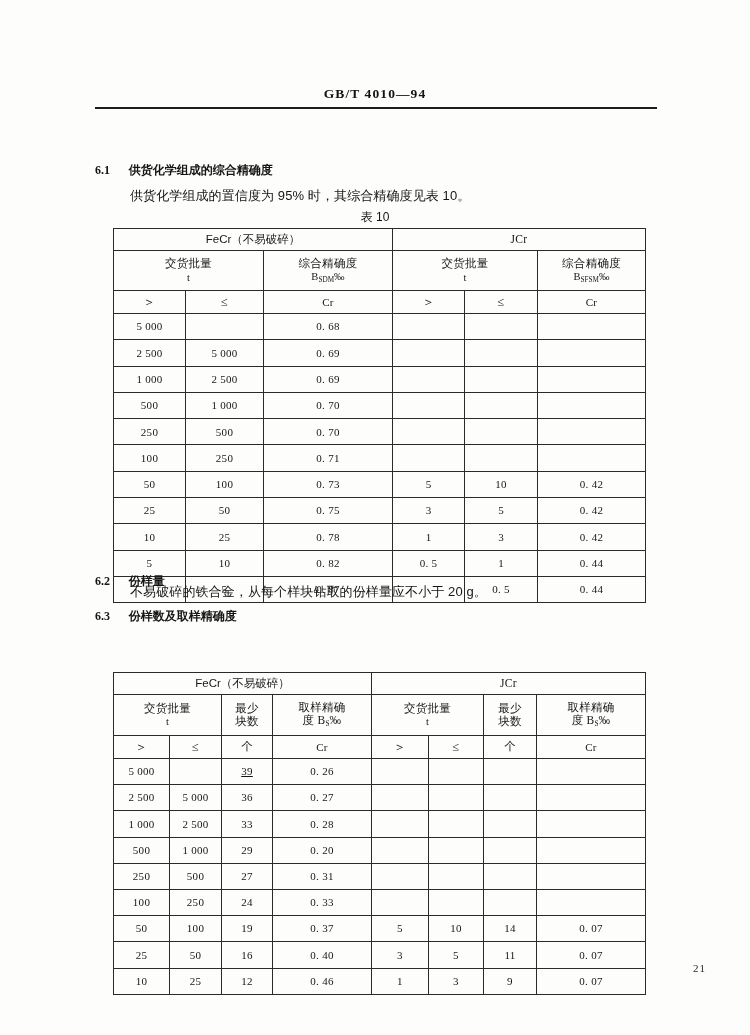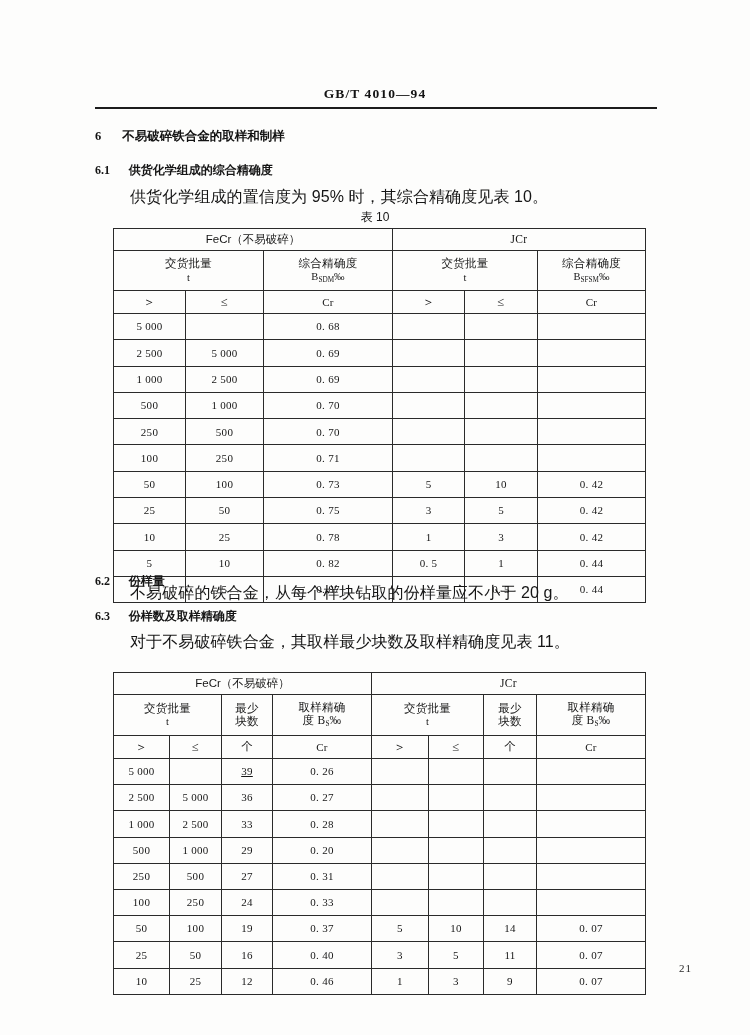--- a/index.html
+++ b/index.html
@@ -63,21 +63,21 @@
   .sub-title {
     position: absolute;
     font-size: 12px;
     font-family: "Liberation Sans", "DejaVu Sans", sans-serif;
     font-weight: bold;
     color: #151515;
     white-space: nowrap;
   }
   .para {
     position: absolute;
-    font-size: 16px;
+    font-size: 13px;
     font-family: "Liberation Sans", "DejaVu Sans", sans-serif;
     color: #151515;
     white-space: nowrap;
     letter-spacing: .1px;
   }
 
   .tbl-caption {
     position: absolute;
     width: 560px;
     left: 95px;
@@ -128,41 +128,36 @@
     font-size: 7.2px;
     letter-spacing: 0;
     vertical-align: -2px;
   }
   .pct { font-family: "Liberation Serif", "DejaVu Serif", serif; }
 
   .cmp { font-size: 12.5px; }
 
   .page-num {
     position: absolute;
-    right: 58px;
+    right: 44px;
     top: 962px;
     font-size: 11px;
     font-family: "Liberation Serif", "DejaVu Serif", serif;
     color: #2a2a2a;
     letter-spacing: 1px;
   }
 </style>
 </head>
 <body>
 
 <div class="page">
 
   <div class="std-header">GB/T 4010—94</div>
   <div class="header-rule"></div>
 
-  <div class="sec-title" style="left:95px; top:128px;">
-    <span class="sec-num">6</span>
-    <span style="display:inline-block;width:14px"></span>
-    <span>不易破碎铁合金的取样和制样</span>
-  </div>
 
   <div class="sub-title" style="left:95px; top:162px;">
     <span class="sec-num">6.1</span>
     <span style="display:inline-block;width:12px"></span>
     <span>供货化学组成的综合精确度</span>
   </div>
   <div class="para" style="left:130px; top:187px;">供货化学组成的置信度为 95% 时，其综合精确度见表 10。</div>
 
   <div class="tbl-caption" style="top:209px;">表 10</div>
 
@@ -304,21 +299,20 @@
     <span style="display:inline-block;width:12px"></span>
     <span>份样量</span>
   </div>
   <div class="para" style="left:130px; top:583px;">不易破碎的铁合金，从每个样块钻取的份样量应不小于 20 g。</div>
 
   <div class="sub-title" style="left:95px; top:608px;">
     <span class="sec-num">6.3</span>
     <span style="display:inline-block;width:12px"></span>
     <span>份样数及取样精确度</span>
   </div>
-  <div class="para" style="left:130px; top:632px;">对于不易破碎铁合金，其取样最少块数及取样精确度见表 11。</div>
 
 
   <table class="gb" id="t11" style="left:113px; top:672px; width:532px;">
     <colgroup>
       <col style="width:56px">
         <col style="width:52px">
         <col style="width:51px">
         <col style="width:99px">
       <col style="width:57px">
         <col style="width:55px">

